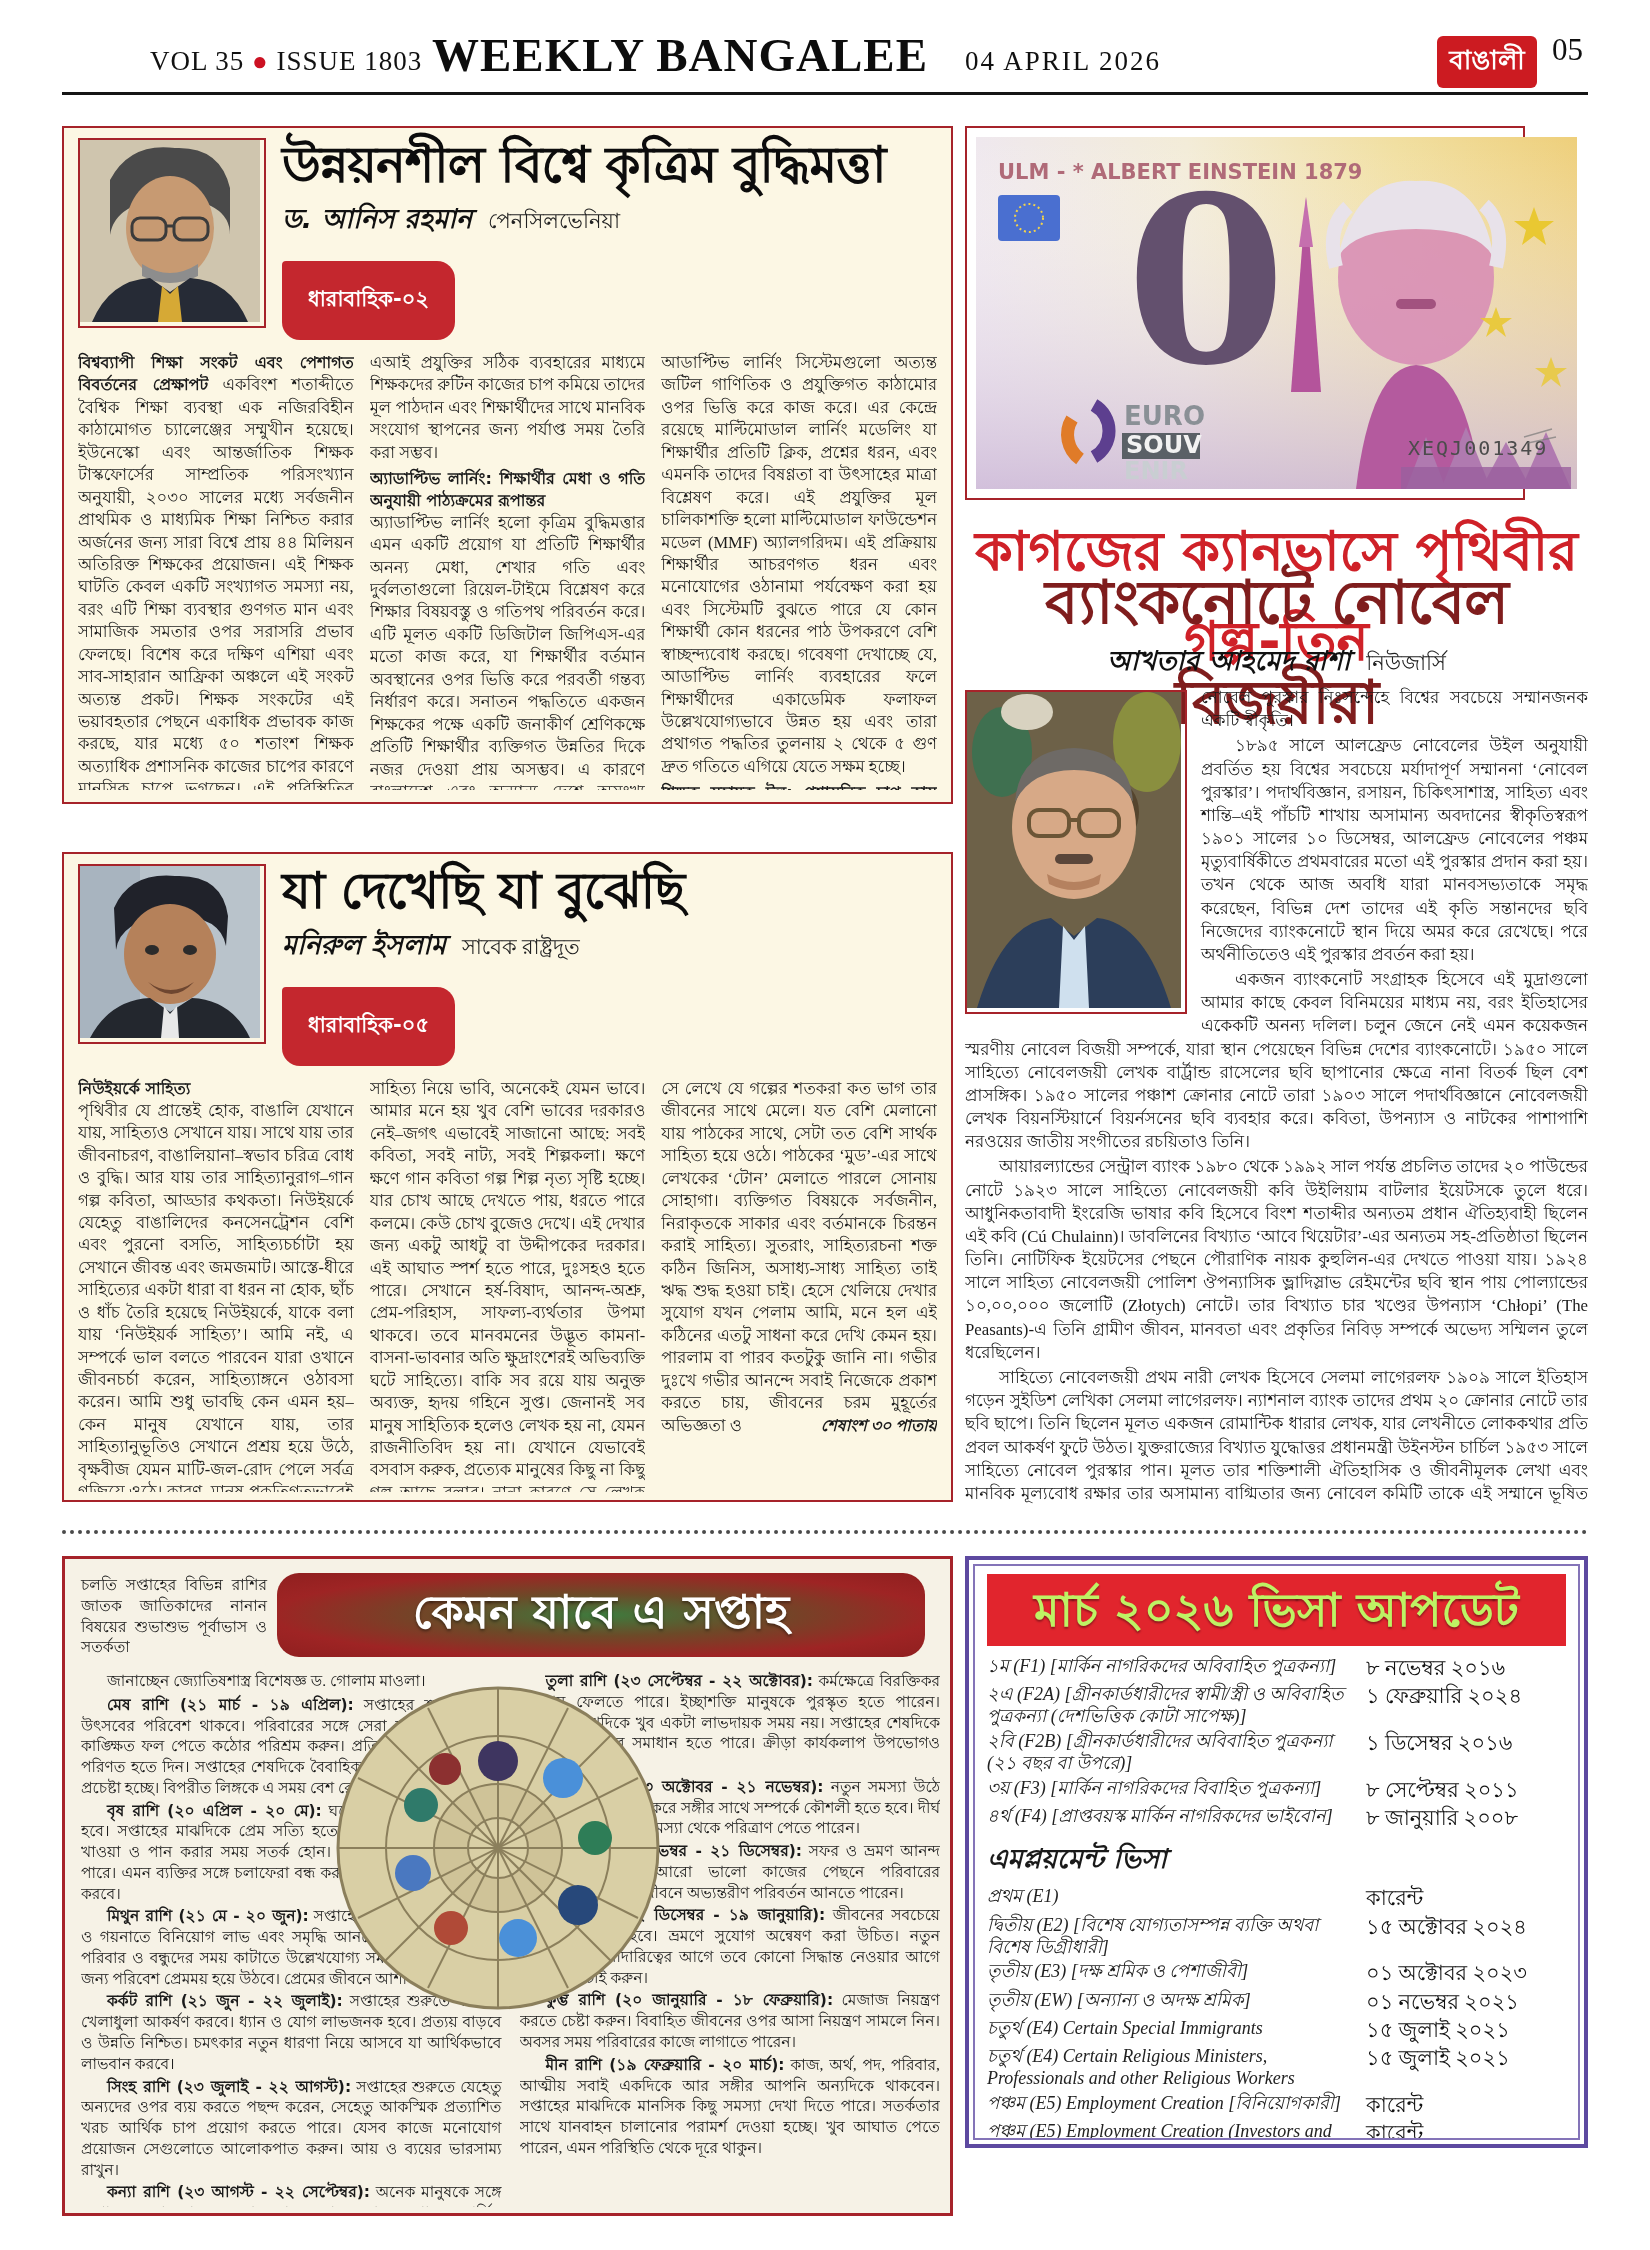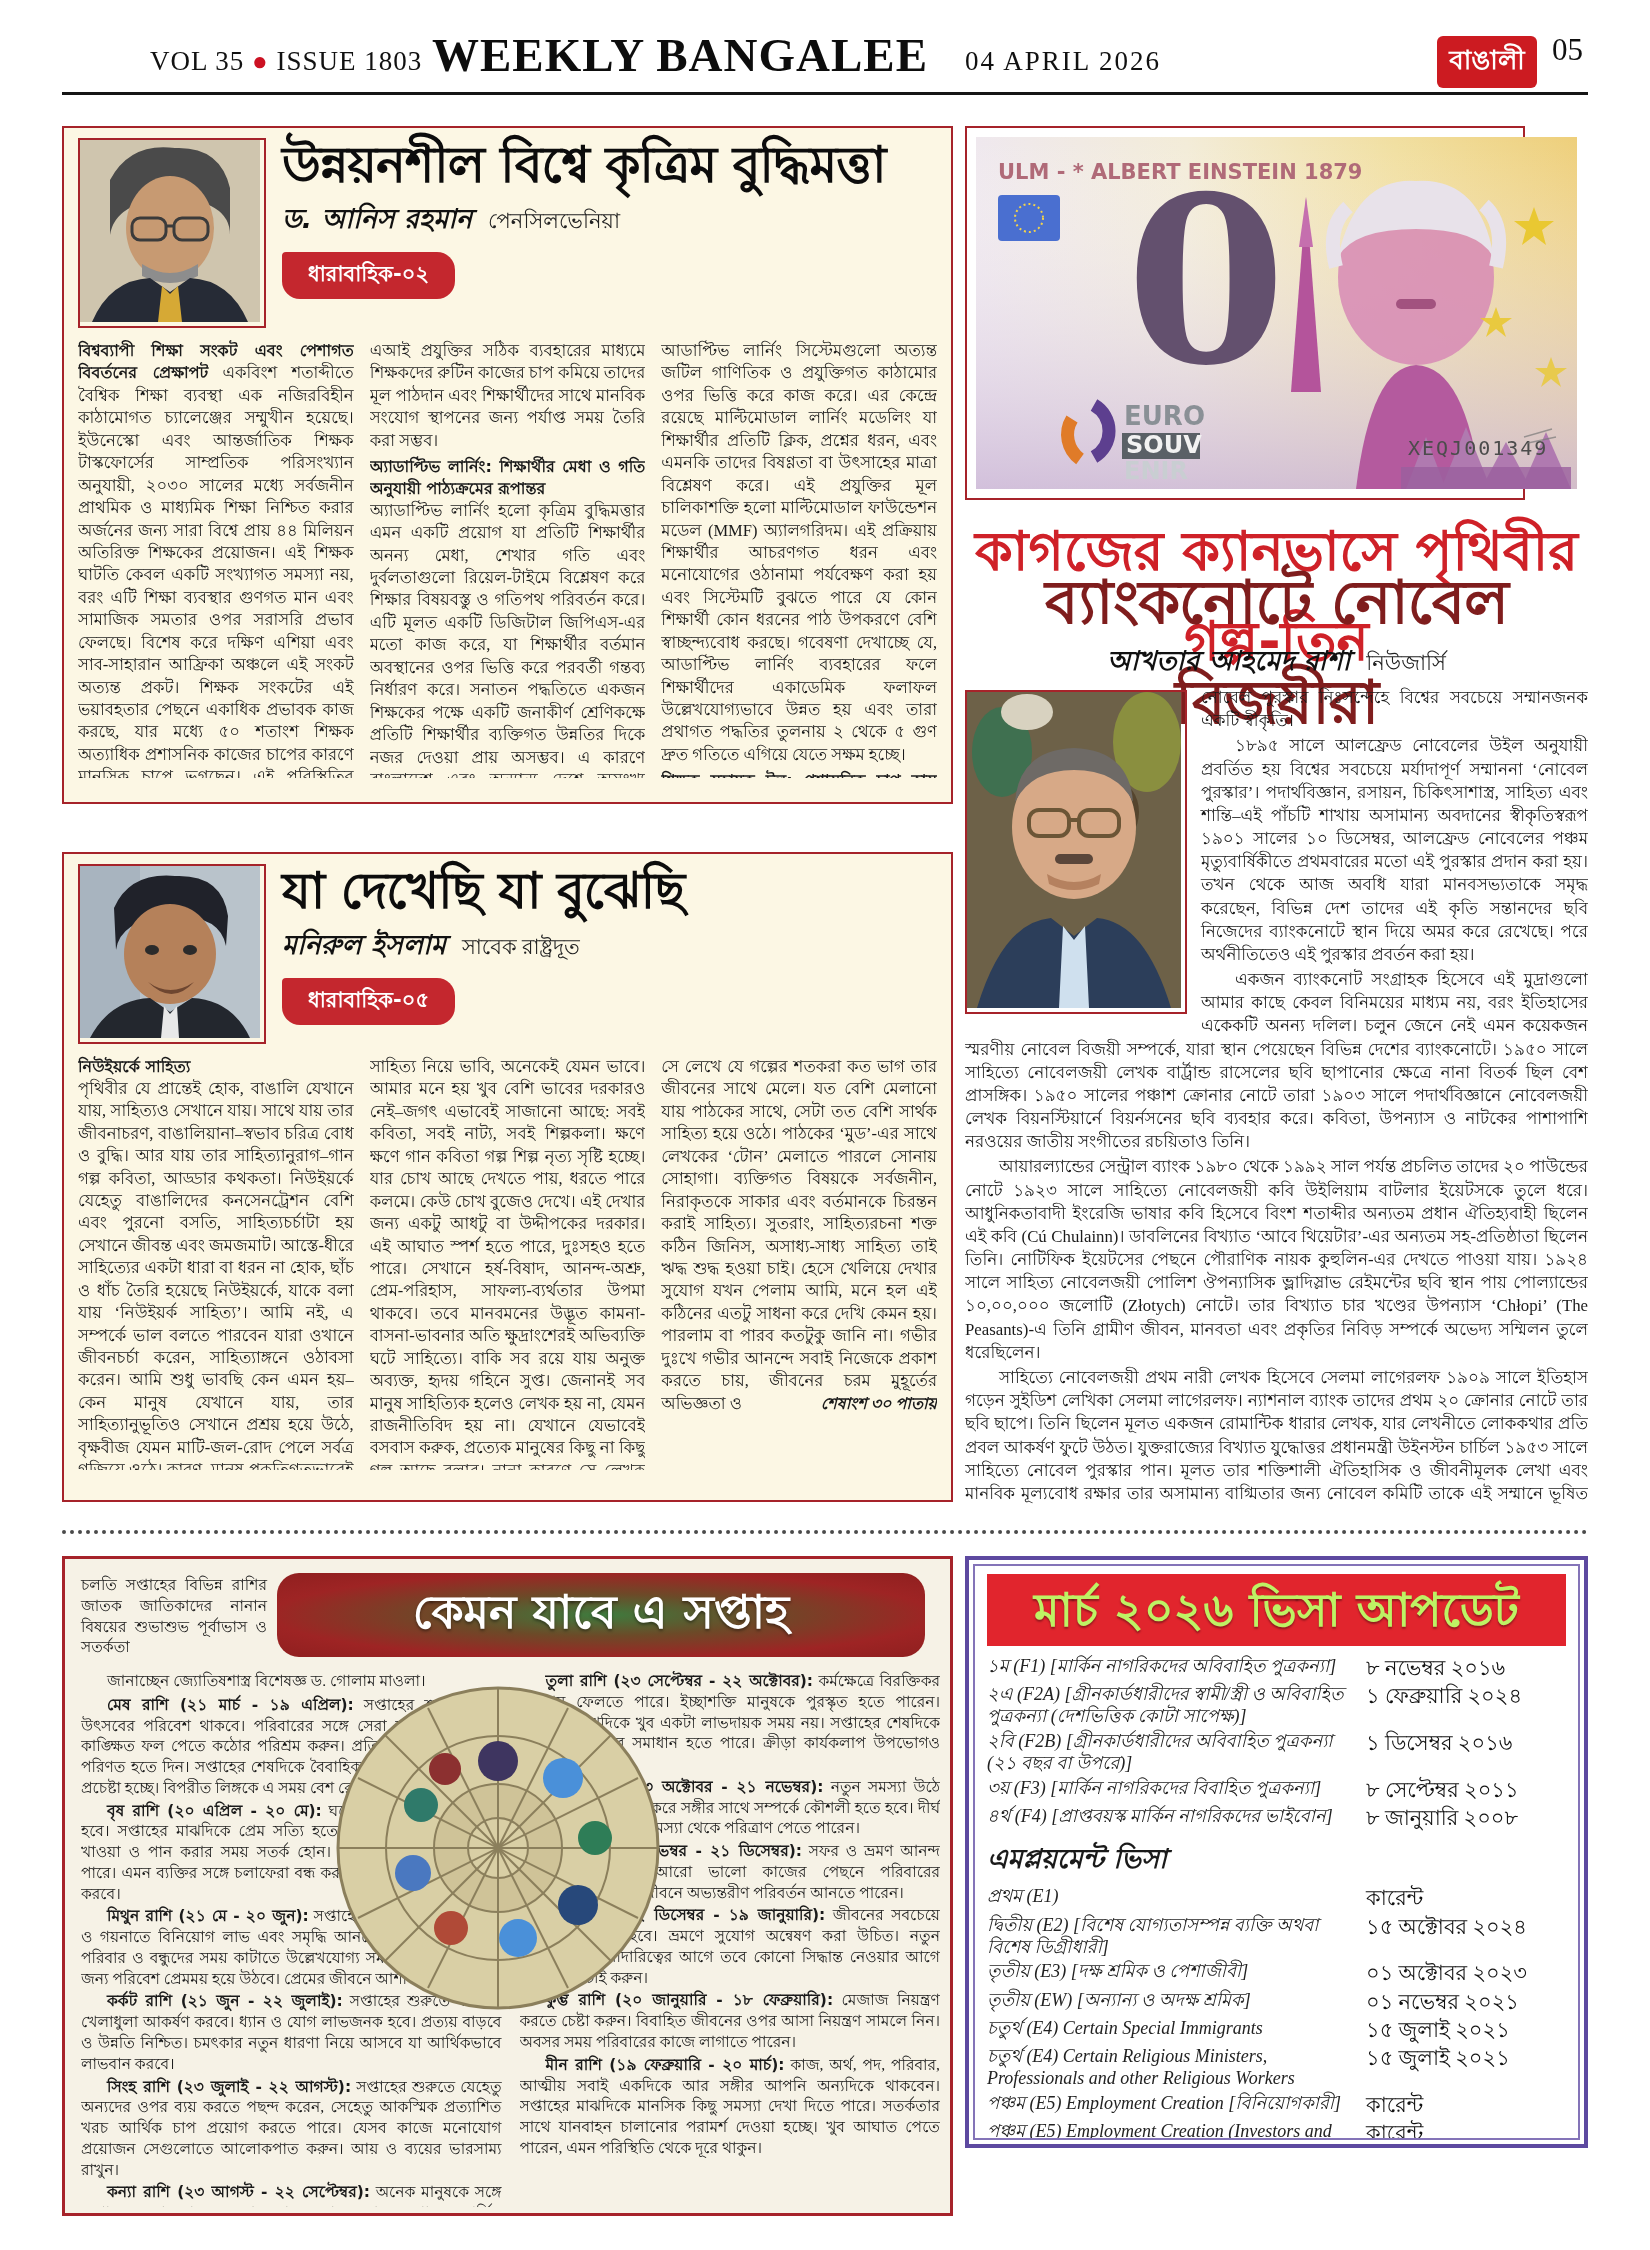--- a/index.html
+++ b/index.html
@@ -16,22 +16,22 @@
   .hdr-rule{left:62px;top:92px;width:1526px;height:3px;background:#151515;}
   
   .artbox{background:#fcf7e4;border:2px solid #a6232a;padding:10px 14px;box-sizing:border-box;overflow:hidden;}
   .art-head{display:flex;}
   .photo{border:2px solid #a6232a;flex:none;overflow:hidden;}
   .art-right{margin-left:16px;flex:1;min-width:0;}
   .headline{font-family:"DejaVu Sans",sans-serif;font-weight:bold;color:#0c0c0c;font-size:50px;line-height:1.08;letter-spacing:-1px;}
   .byline{margin-top:6px;}
   .byname{font-family:"DejaVu Sans",sans-serif;font-weight:bold;font-style:italic;font-size:27px;color:#111;}
   .byloc{font-size:21px;color:#222;margin-left:12px;}
-  .badge{display:inline-block;margin-top:9px;background:#c4272e;color:#fff;font-family:"DejaVu Sans",sans-serif;
-         font-weight:bold;font-size:21px;padding:6px 26px;border-radius:4px 18px 18px 18px;}
+  .badge{display:inline-block;margin-top:18px;background:#c4272e;color:#fff;font-family:"DejaVu Sans",sans-serif;
+         font-weight:bold;font-size:21px;padding:22px 26px;border-radius:4px 18px 18px 18px;}
   .cols{display:flex;gap:16px;margin-top:12px;}
   .col{flex:1;min-width:0;text-align:justify;font-size:16.5px;line-height:1.36;overflow:hidden;}
   .bh{font-weight:bold;font-family:"DejaVu Sans",sans-serif;font-size:16px;}
   .cont{float:right;font-style:italic;font-weight:bold;font-size:16px;}
   
   .noteframe{left:965px;top:126px;width:560px;height:374px;border:2px solid #a6232a;background:#fff;padding:9px;box-sizing:border-box;}
   .kicker{left:965px;top:510px;width:623px;text-align:center;font-family:"DejaVu Sans",sans-serif;font-weight:bold;
           font-size:54px;color:#cf2128;}
   .headline3{left:965px;top:556px;width:623px;text-align:center;font-family:"DejaVu Sans",sans-serif;font-weight:bold;
              font-size:60px;letter-spacing:-1px;color:#7f1d1d;}

